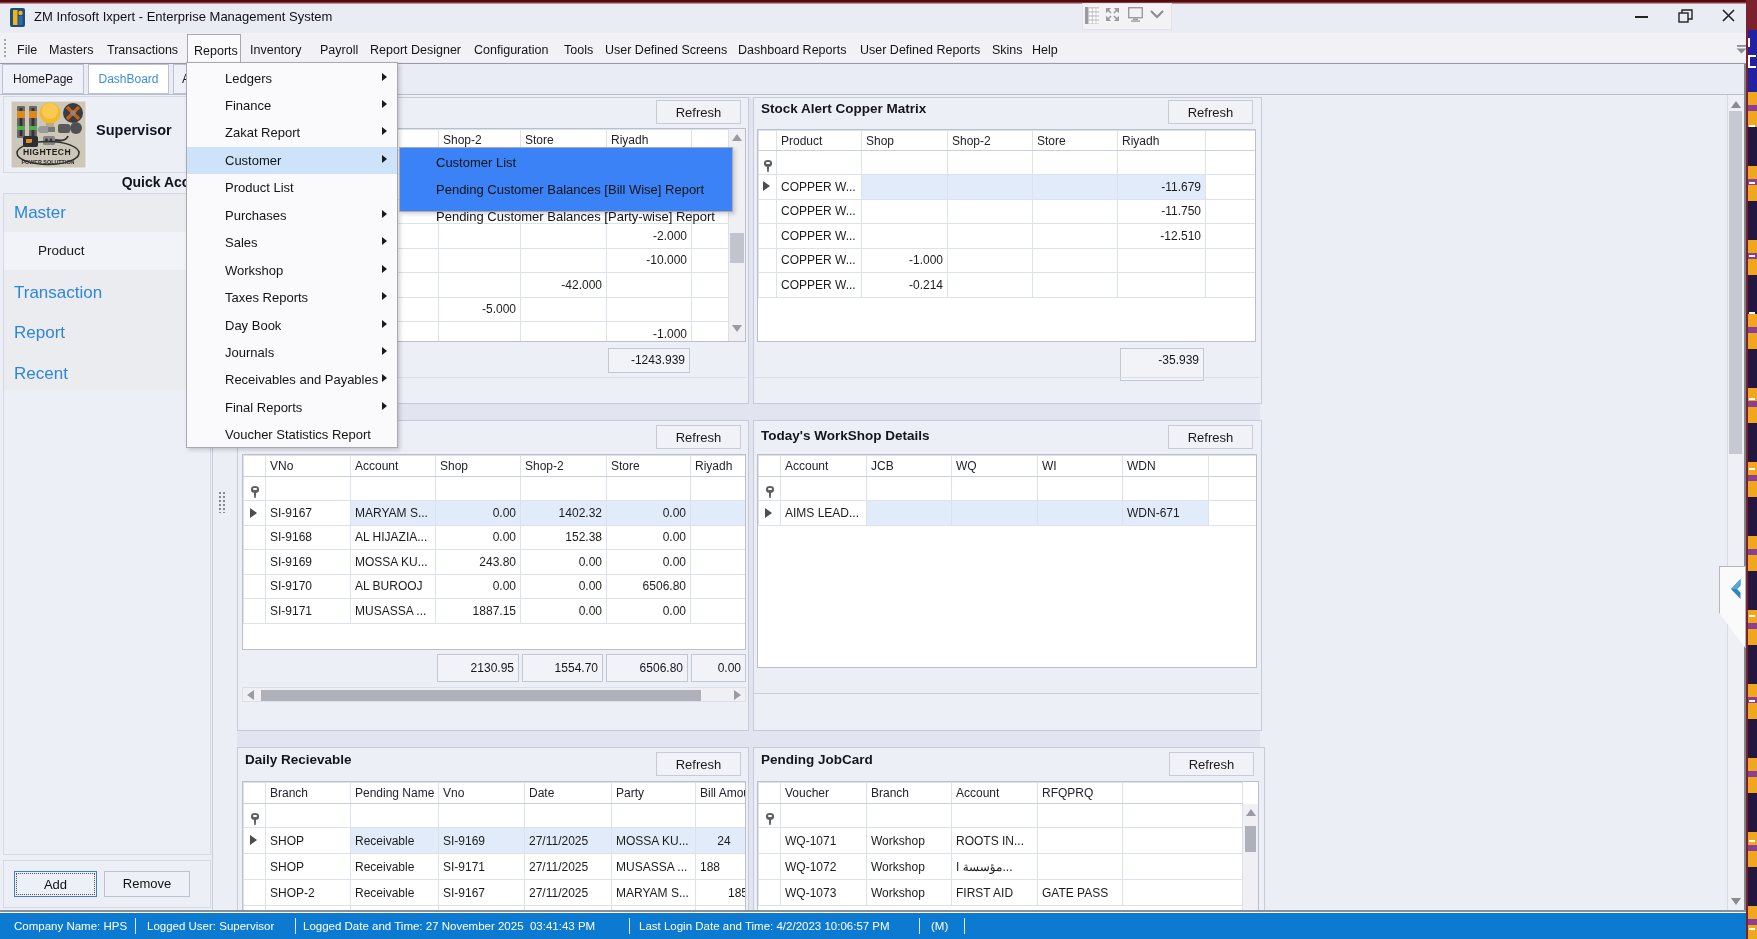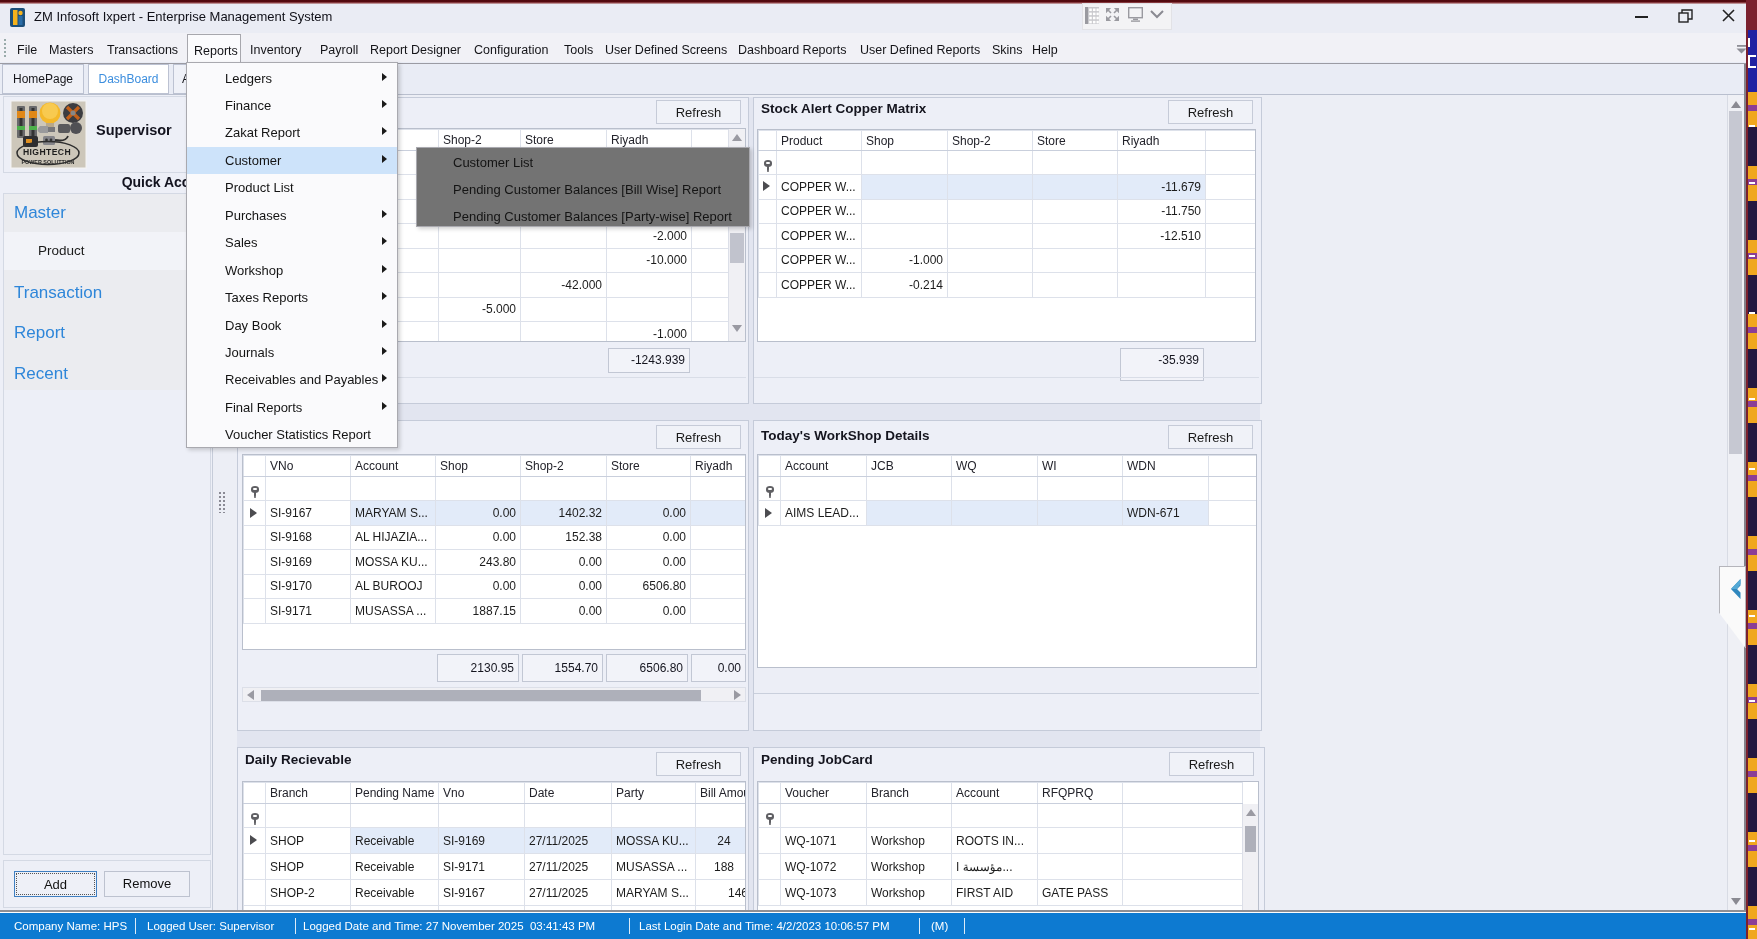--- a/index.html
+++ b/index.html
@@ -570,32 +570,32 @@
               </td>
             </tr>
 <tr>
               <td class="ind" style="height:25px"></td>
               <td>SHOP</td>
               <td>Receivable</td>
               <td>SI-9171</td>
               <td>27/11/2025</td>
               <td>MUSASSA ...</td>
               <td>
-                <div style="width:48px;text-align:center">188</div>
+                <div style="width:48px;text-align:left">188</div>
               </td>
             </tr>
 <tr>
               <td class="ind" style="height:25px"></td>
               <td>SHOP-2</td>
               <td>Receivable</td>
               <td>SI-9167</td>
               <td>27/11/2025</td>
               <td>MARYAM S...</td>
               <td>
-                <div style="width:48px;text-align:right">146</div>
+                <div style="width:48px;text-align:right">185</div>
               </td>
             </tr>
 <tr style="vertical-align:top">
               <td class="ind" style="height:25px"></td>
               <td style="line-height:11px;padding-top:1px">SHOP-2</td>
               <td style="line-height:11px;padding-top:1px">Receivable</td>
               <td style="line-height:11px;padding-top:1px">SI-9168</td>
               <td style="line-height:11px;padding-top:1px">27/11/2025</td>
               <td style="line-height:11px;padding-top:1px">AL HIJAZIA</td>
               <td style="line-height:11px;padding-top:1px"></td>
@@ -764,21 +764,21 @@
           <div class="arr" style="border-left-color:#1a1a1a;border-top-width:4.5px;border-bottom-width:4.5px;border-left-width:5.5px"></div>
         </div>
         <div class="mi" style="top:330.9px;">
           <span>Final Reports</span>
           <div class="arr" style="border-left-color:#1a1a1a;border-top-width:4.5px;border-bottom-width:4.5px;border-left-width:5.5px"></div>
         </div>
         <div class="mi" style="top:358.3px;">
           <span>Voucher Statistics Report</span>
         </div>
       </div>
-<div class="abs" style="left:416px;top:147px;width:334px;height:80px;background:#737373;border:1px solid #a9a9af;box-sizing:border-box;box-shadow:2px 2px 4px rgba(0,0,0,0.18)">
+<div class="abs" style="left:399px;top:147px;width:334px;height:65px;background:#3b82f6;border:1px solid #a9a9af;box-sizing:border-box;box-shadow:2px 2px 4px rgba(0,0,0,0.18)">
 <div class="mi" style="top:1px;height:27px">
           <span style="left:36px">Customer List</span>
         </div>
 <div class="mi" style="top:28px;height:27px">
           <span style="left:36px">Pending Customer Balances [Bill Wise] Report</span>
         </div>
 <div class="mi" style="top:55px;height:27px">
           <span style="left:36px">Pending Customer Balances [Party-wise] Report</span>
         </div>
 </div>

